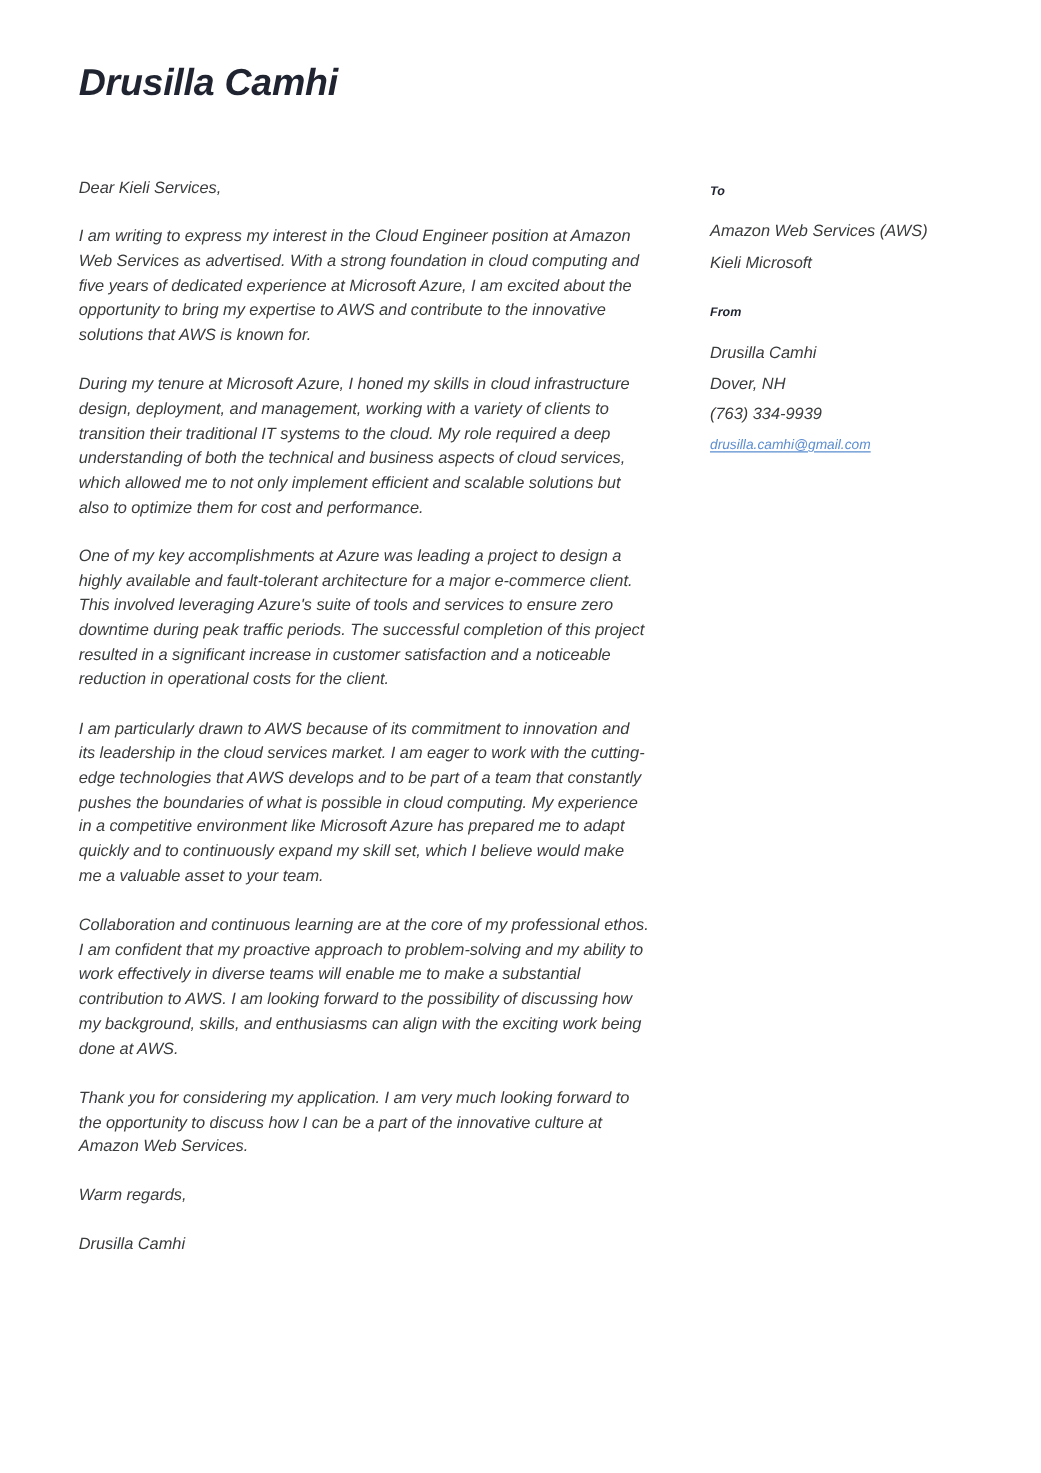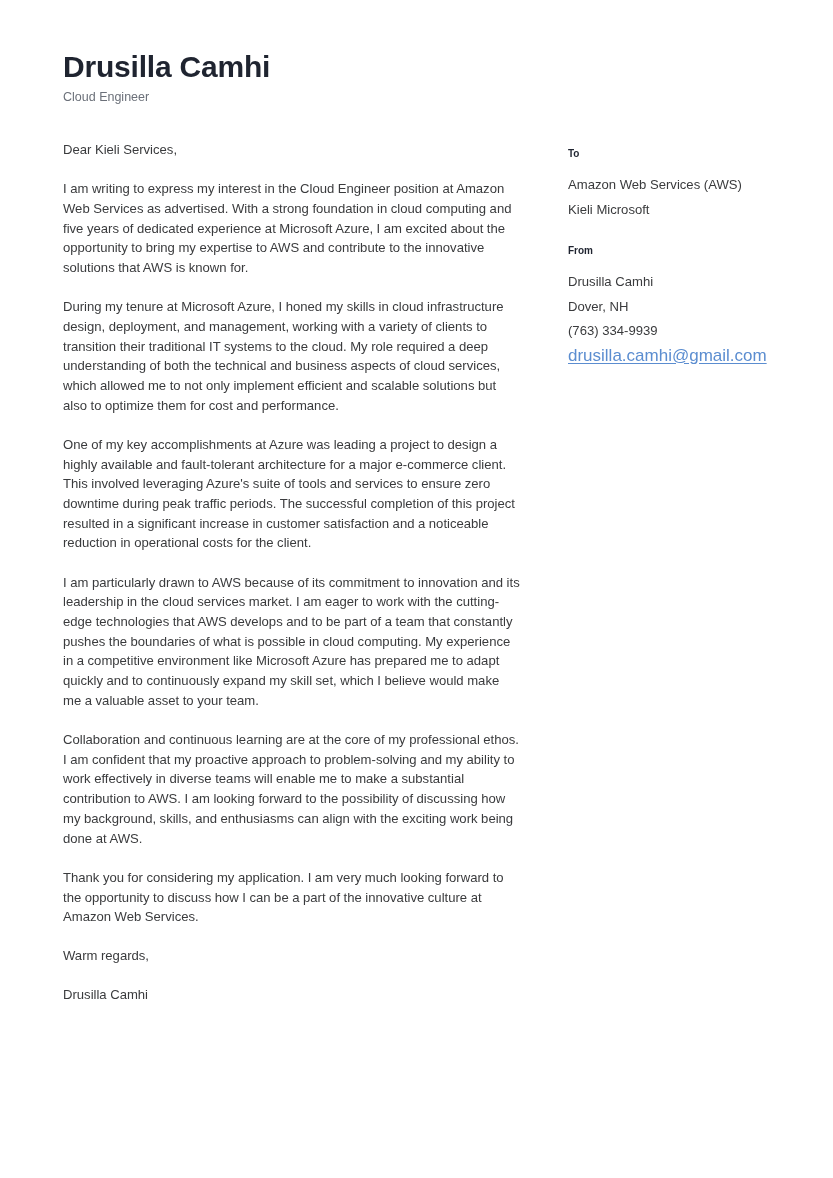--- a/index.html
+++ b/index.html
@@ -15,20 +15,21 @@
     -webkit-font-smoothing: antialiased;
   }
   .page {
     position: relative;
     width: 833px;
     height: 1178px;
     background: #ffffff;
     box-sizing: border-box;
     padding: 0;
     overflow: hidden;
+    font-style: italic;
   }
 
   
   .header {
     position: absolute;
     left: 63px;
     top: 50px;
     width: 700px;
   }
   .applicant-name {
@@ -94,37 +95,36 @@
     line-height: 1.2;
   }
   .sidebar-line {
     font-size: 13.1px;
     line-height: 24.5px;
     color: #3a3b3d;
     margin: 0;
     white-space: nowrap;
   }
   .sidebar-link {
-    font-size: 17px;
+    font-size: 11px;
     line-height: 24.5px;
     color: #5b8dd0;
     text-decoration: underline;
     text-underline-offset: 2px;
     display: inline-block;
     cursor: pointer;
   }
 </style>
 </head>
 <body>
 
 <div class="page">
 
   <div class="header">
     <h1 class="applicant-name">Drusilla Camhi</h1>
-    <div class="applicant-title">Cloud Engineer</div>
   </div>
 
   <div class="content">
 
     <div class="letter-column">
 
       <p class="letter-salutation">Dear Kieli Services,</p>
 
       <p class="letter-paragraph">I am writing to express my interest in the Cloud Engineer position at Amazon Web Services as advertised. With a strong foundation in cloud computing and five years of dedicated experience at Microsoft Azure, I am excited about the opportunity to bring my expertise to AWS and contribute to the innovative solutions that AWS is known for.</p>
 

